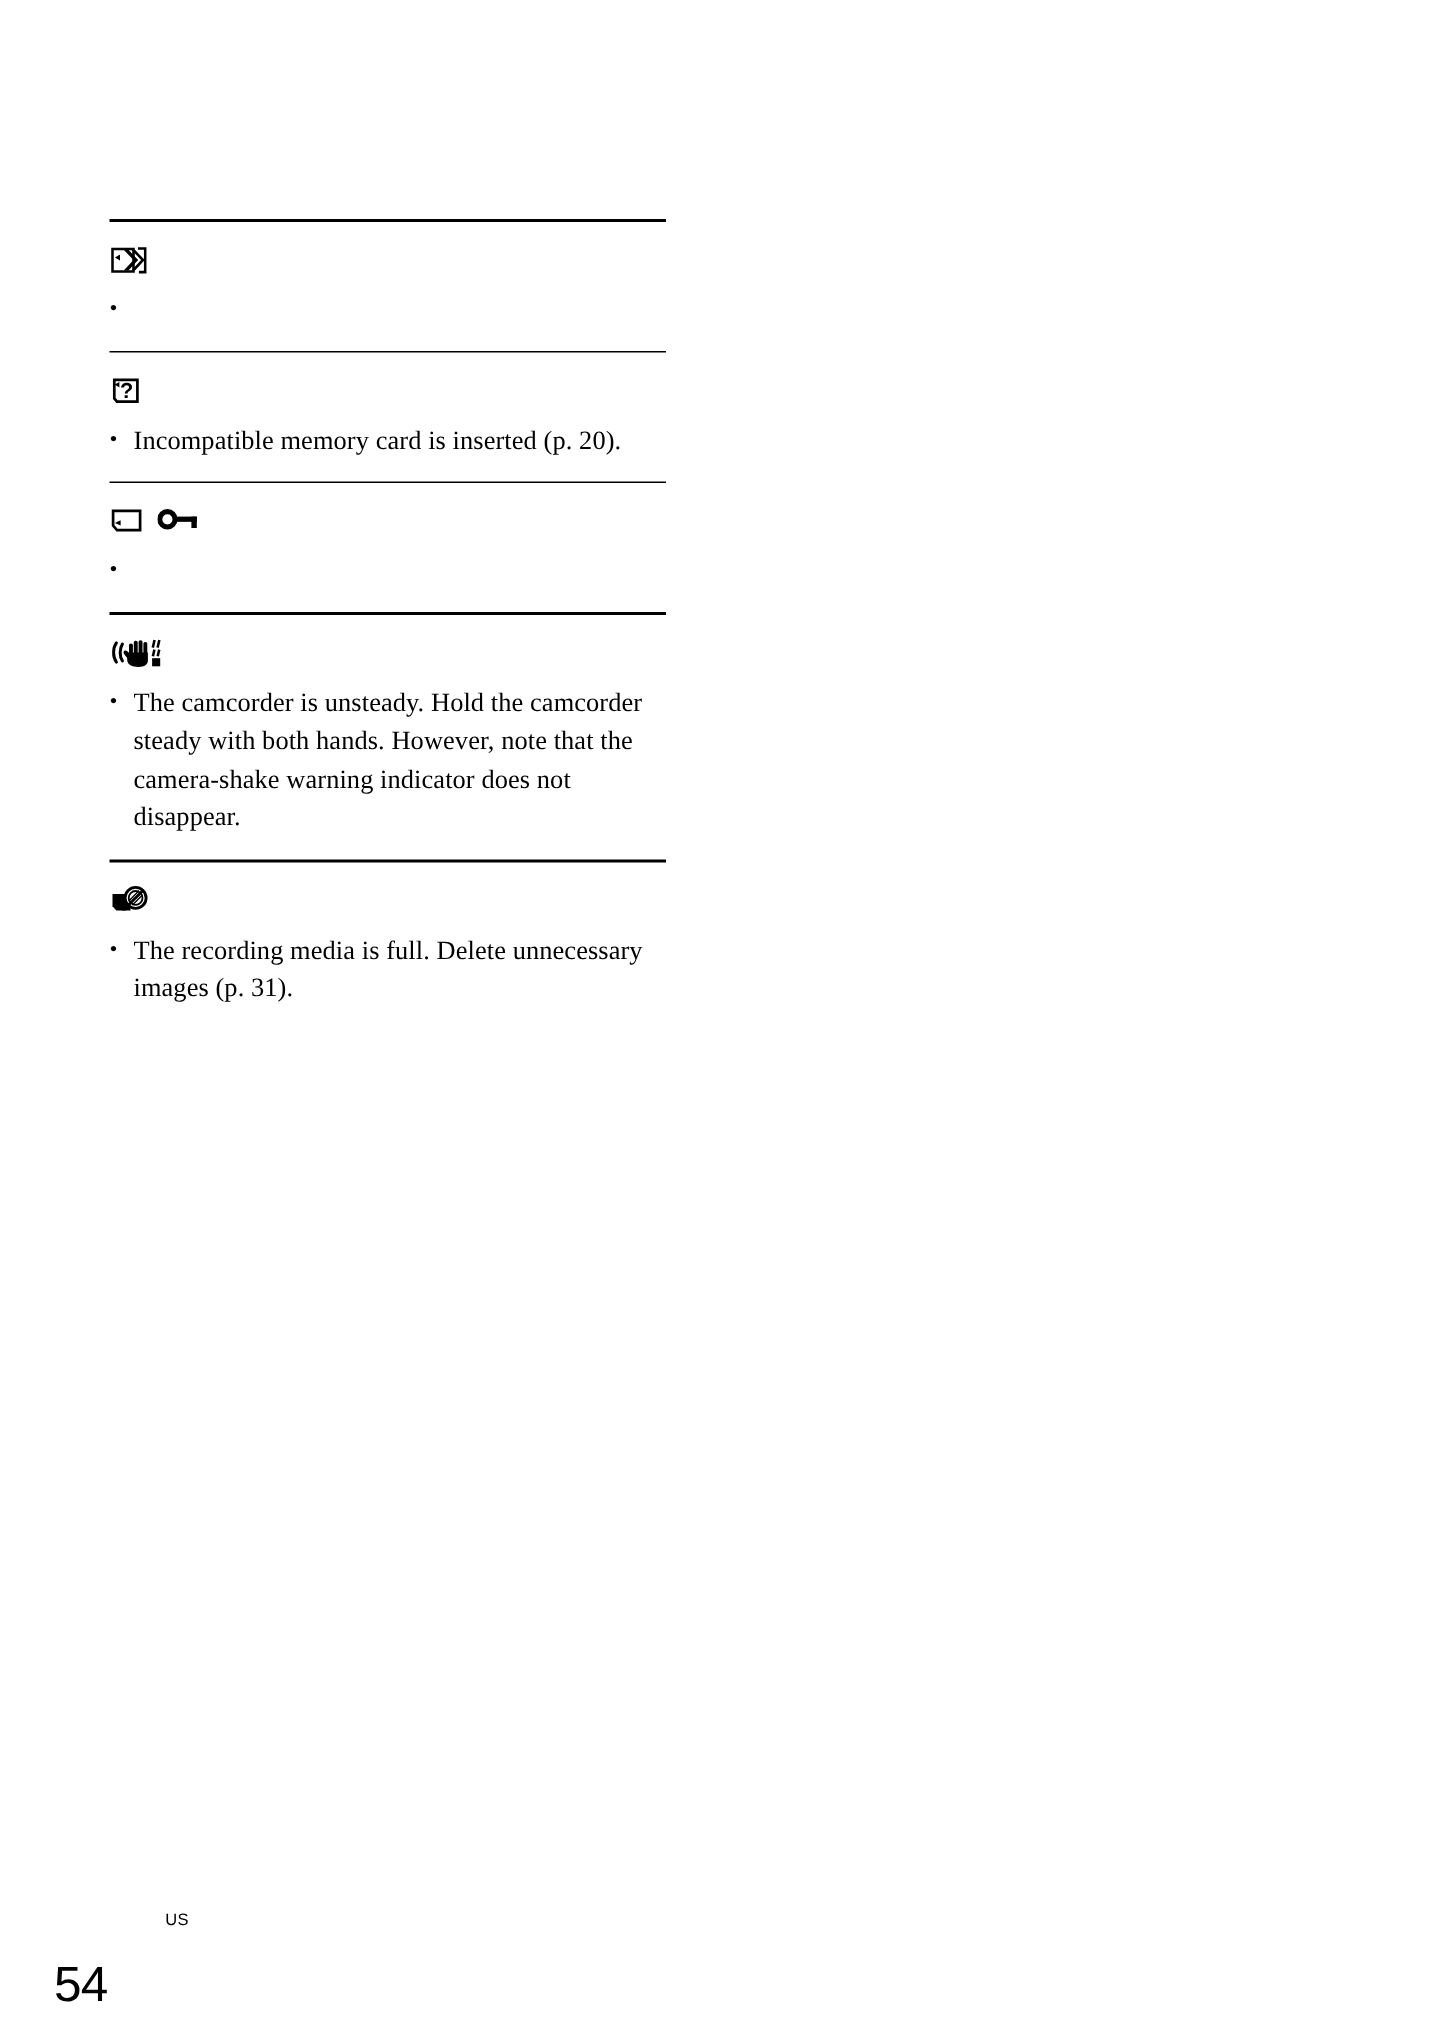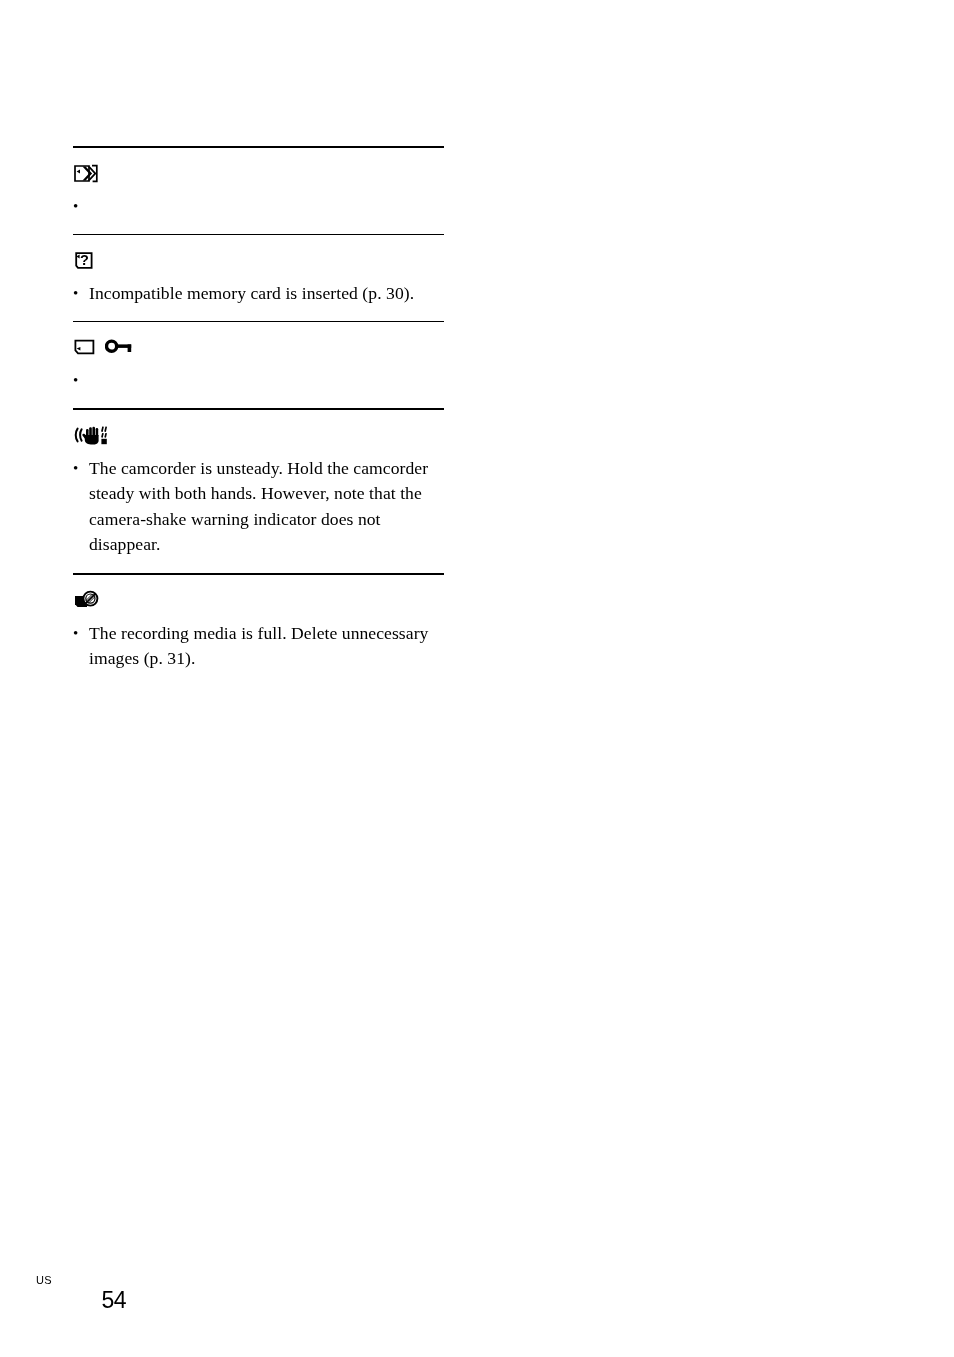--- a/index.html
+++ b/index.html
@@ -85,26 +85,26 @@
     left: 36px;
     top: 1275px;
     width: 90px;
     font-family: "Liberation Sans", "DejaVu Sans", sans-serif;
     line-height: 1;
   }
   .footer-locale {
     font-size: 11px;
     margin-left: 0;
     letter-spacing: 0.3px;
+    text-align: right;
   }
   .footer-number {
-    font-size: 23px;
-    margin-top: 3px;
+    font-size: 33px;
+    margin-top: 20px;
     letter-spacing: -0.5px;
-    text-align: right;
   }
 </style>
 </head>
 <body>
 
 <div class="page">
 
   <div class="content">
 
     <div class="section">
@@ -139,21 +139,21 @@
             <path d="M3.2 3.2 L18.6 3.2 L18.6 17.8 L5.0 17.8 L3.2 15.6 Z" fill="#ffffff" stroke="#000000" stroke-width="1.8" stroke-linejoin="miter"></path>
 
             <path d="M3.4 6.4 L6.6 4.6 L6.6 8.4 Z" fill="#000000"></path>
 
             <text x="11.4" y="15.4" font-family="Liberation Sans, sans-serif" font-size="14.5" font-weight="bold" fill="#000000" text-anchor="middle">?</text>
           </svg>
         </span>
       </div>
       <div class="bullet-item">
         <span class="bullet-mark">•</span>
-        <span class="bullet-text">Incompatible memory card is inserted (p. 30).</span>
+        <span class="bullet-text">Incompatible memory card is inserted (p. 20).</span>
       </div>
     </div>
 
     <div class="section">
       <div class="rule thin"></div>
       <div class="icon-row">
         <span>
           <svg width="25" height="20" viewBox="0 0 25 20">
             <path d="M2.4 3.6 L20.4 3.6 L20.4 16.4 L5.0 16.4 L2.4 13.4 Z" fill="#ffffff" stroke="#000000" stroke-width="1.8" stroke-linejoin="miter"></path>
             <path d="M3.6 11.6 L7.4 9.9 L7.4 13.4 Z" fill="#000000"></path>

